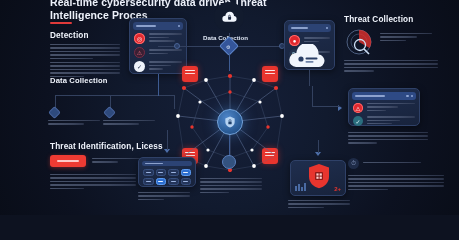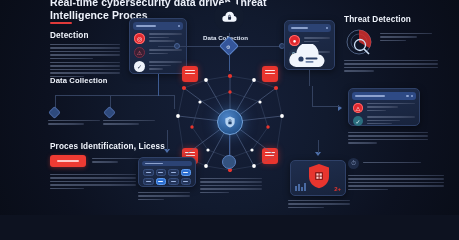--- a/index.html
+++ b/index.html
@@ -163,21 +163,21 @@
 
   <div class="para lines tiny" style="left:48px; top:120px; width:52px;">
     <i></i>
       <i style="width:70%"></i>
   </div>
   <div class="para lines tiny" style="left:103px; top:120px; width:52px;">
     <i></i>
       <i style="width:70%"></i>
   </div>
 
-  <div class="h-sec big" style="left:50px; top:142px;">Proces Identification, Licess</div>
+  <div class="h-sec big" style="left:50px; top:142px;">Threat Identification, Licess</div>
 
   <div class="btn-red" style="left:50px; top:155px; width:36px; height:12px;">
     <i></i>
   </div>
   <div class="para lines tiny" style="left:92px; top:158px; width:48px;">
     <i></i>
       <i style="width:55%"></i>
   </div>
 
   <div class="para lines tiny" style="left:50px; top:174px; width:86px;">
@@ -324,21 +324,21 @@
     </div>
   </div>
   <svg class="cloud" style="left:287px; top:44px;" width="40" height="26" viewBox="0 0 40 26">
     <path d="M9 23h22a6.2 6.2 0 0 0 .6-12.4A9 9 0 0 0 9.4 9.1 6.6 6.6 0 0 0 9 23z" fill="#f0f5fd"></path>
     <circle cx="14" cy="15" r="2.6" fill="#2a3f66"></circle>
     <rect x="18.5" y="13.6" width="12" height="1.9" rx="0.9" fill="#2a3f66"></rect>
     <rect x="18.5" y="17" width="8" height="1.7" rx="0.8" fill="#6d82a8"></rect>
   </svg>
   <div class="line v" style="left:309px; top:70px; height:16px;"></div>
 
-  <div class="h-sec big" style="left:344px; top:15px;">Threat Detection</div>
+  <div class="h-sec big" style="left:344px; top:15px;">Threat Collection</div>
 
   <svg style="position:absolute;left:344px;top:28px;" width="32" height="30" viewBox="0 0 32 30">
     <circle cx="15" cy="14" r="12" fill="none" stroke="#4d5f80" stroke-width="1"></circle>
     <circle cx="15" cy="14" r="8" fill="none" stroke="#3f4f6d" stroke-width="0.8"></circle>
     <path d="M15 14 L15 2 A12 12 0 0 1 25.5 20 Z" fill="#e0302c" opacity=".8"></path>
     <circle cx="16" cy="17" r="5.5" fill="none" stroke="#cfe0f5" stroke-width="1.3"></circle>
     <line x1="20" y1="21" x2="25" y2="26" stroke="#cfe0f5" stroke-width="1.6"></line>
   </svg>
 
   <div class="para lines tiny" style="left:380px; top:33px; width:52px;">

